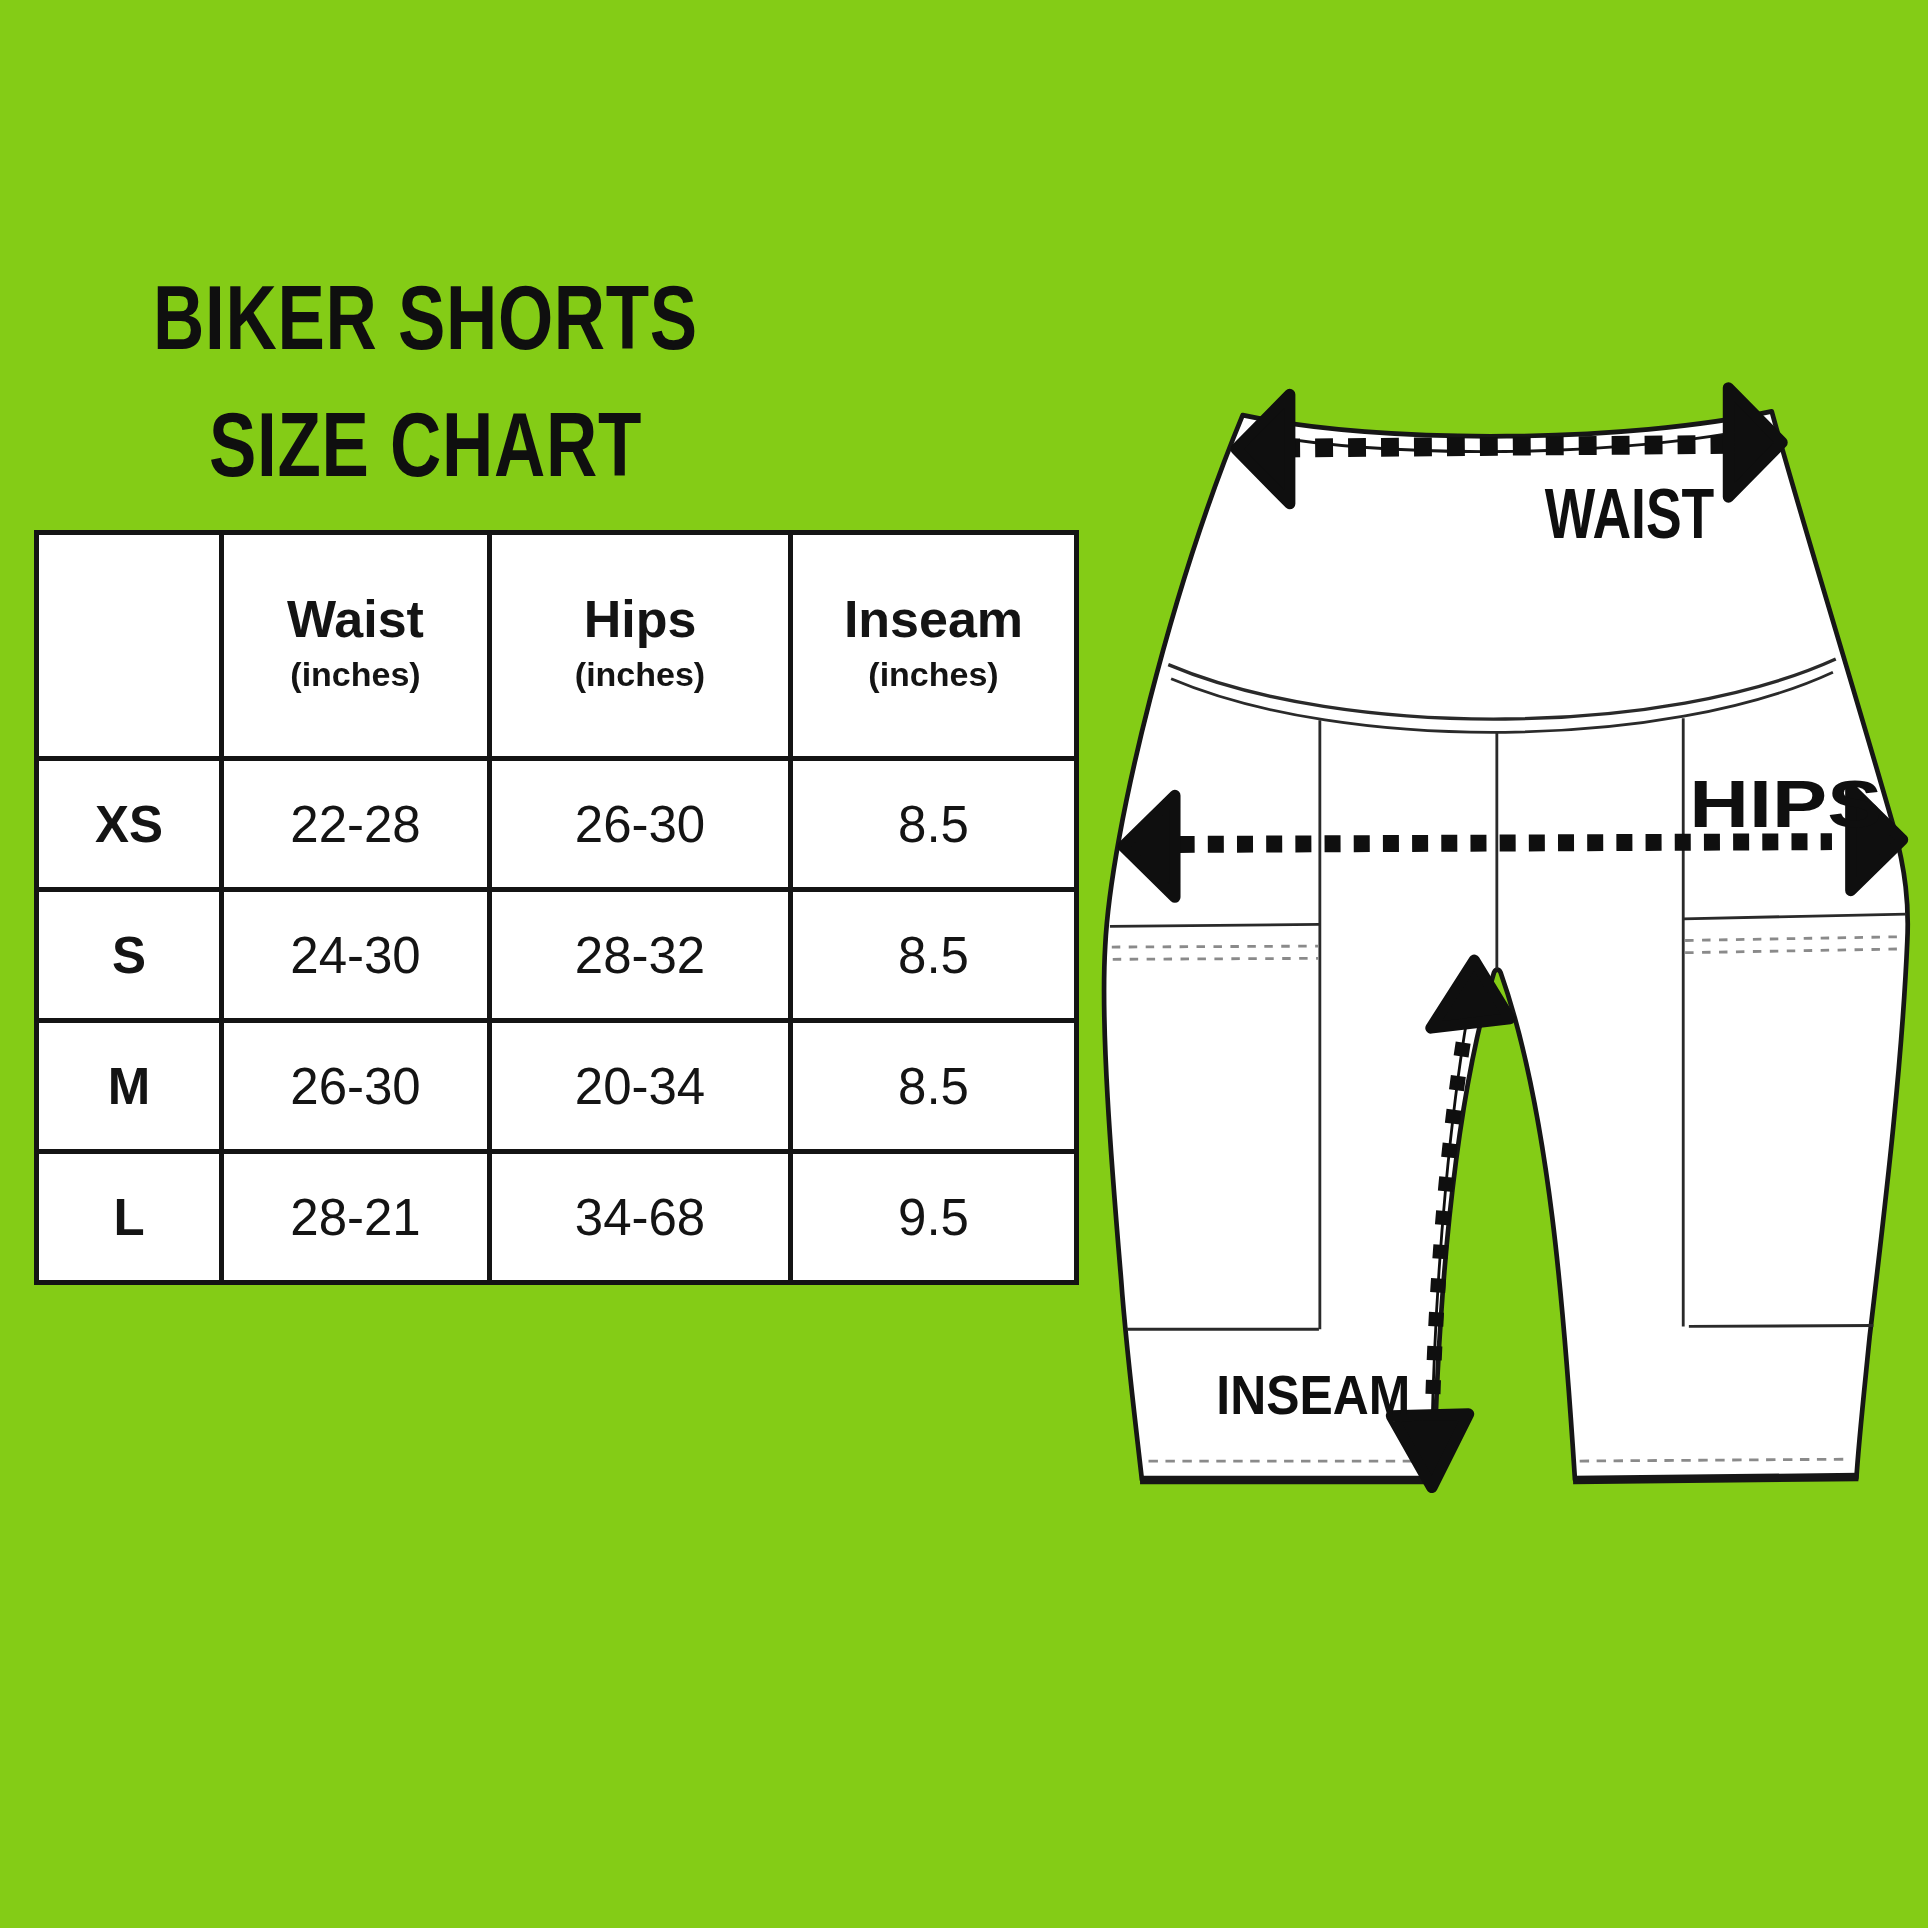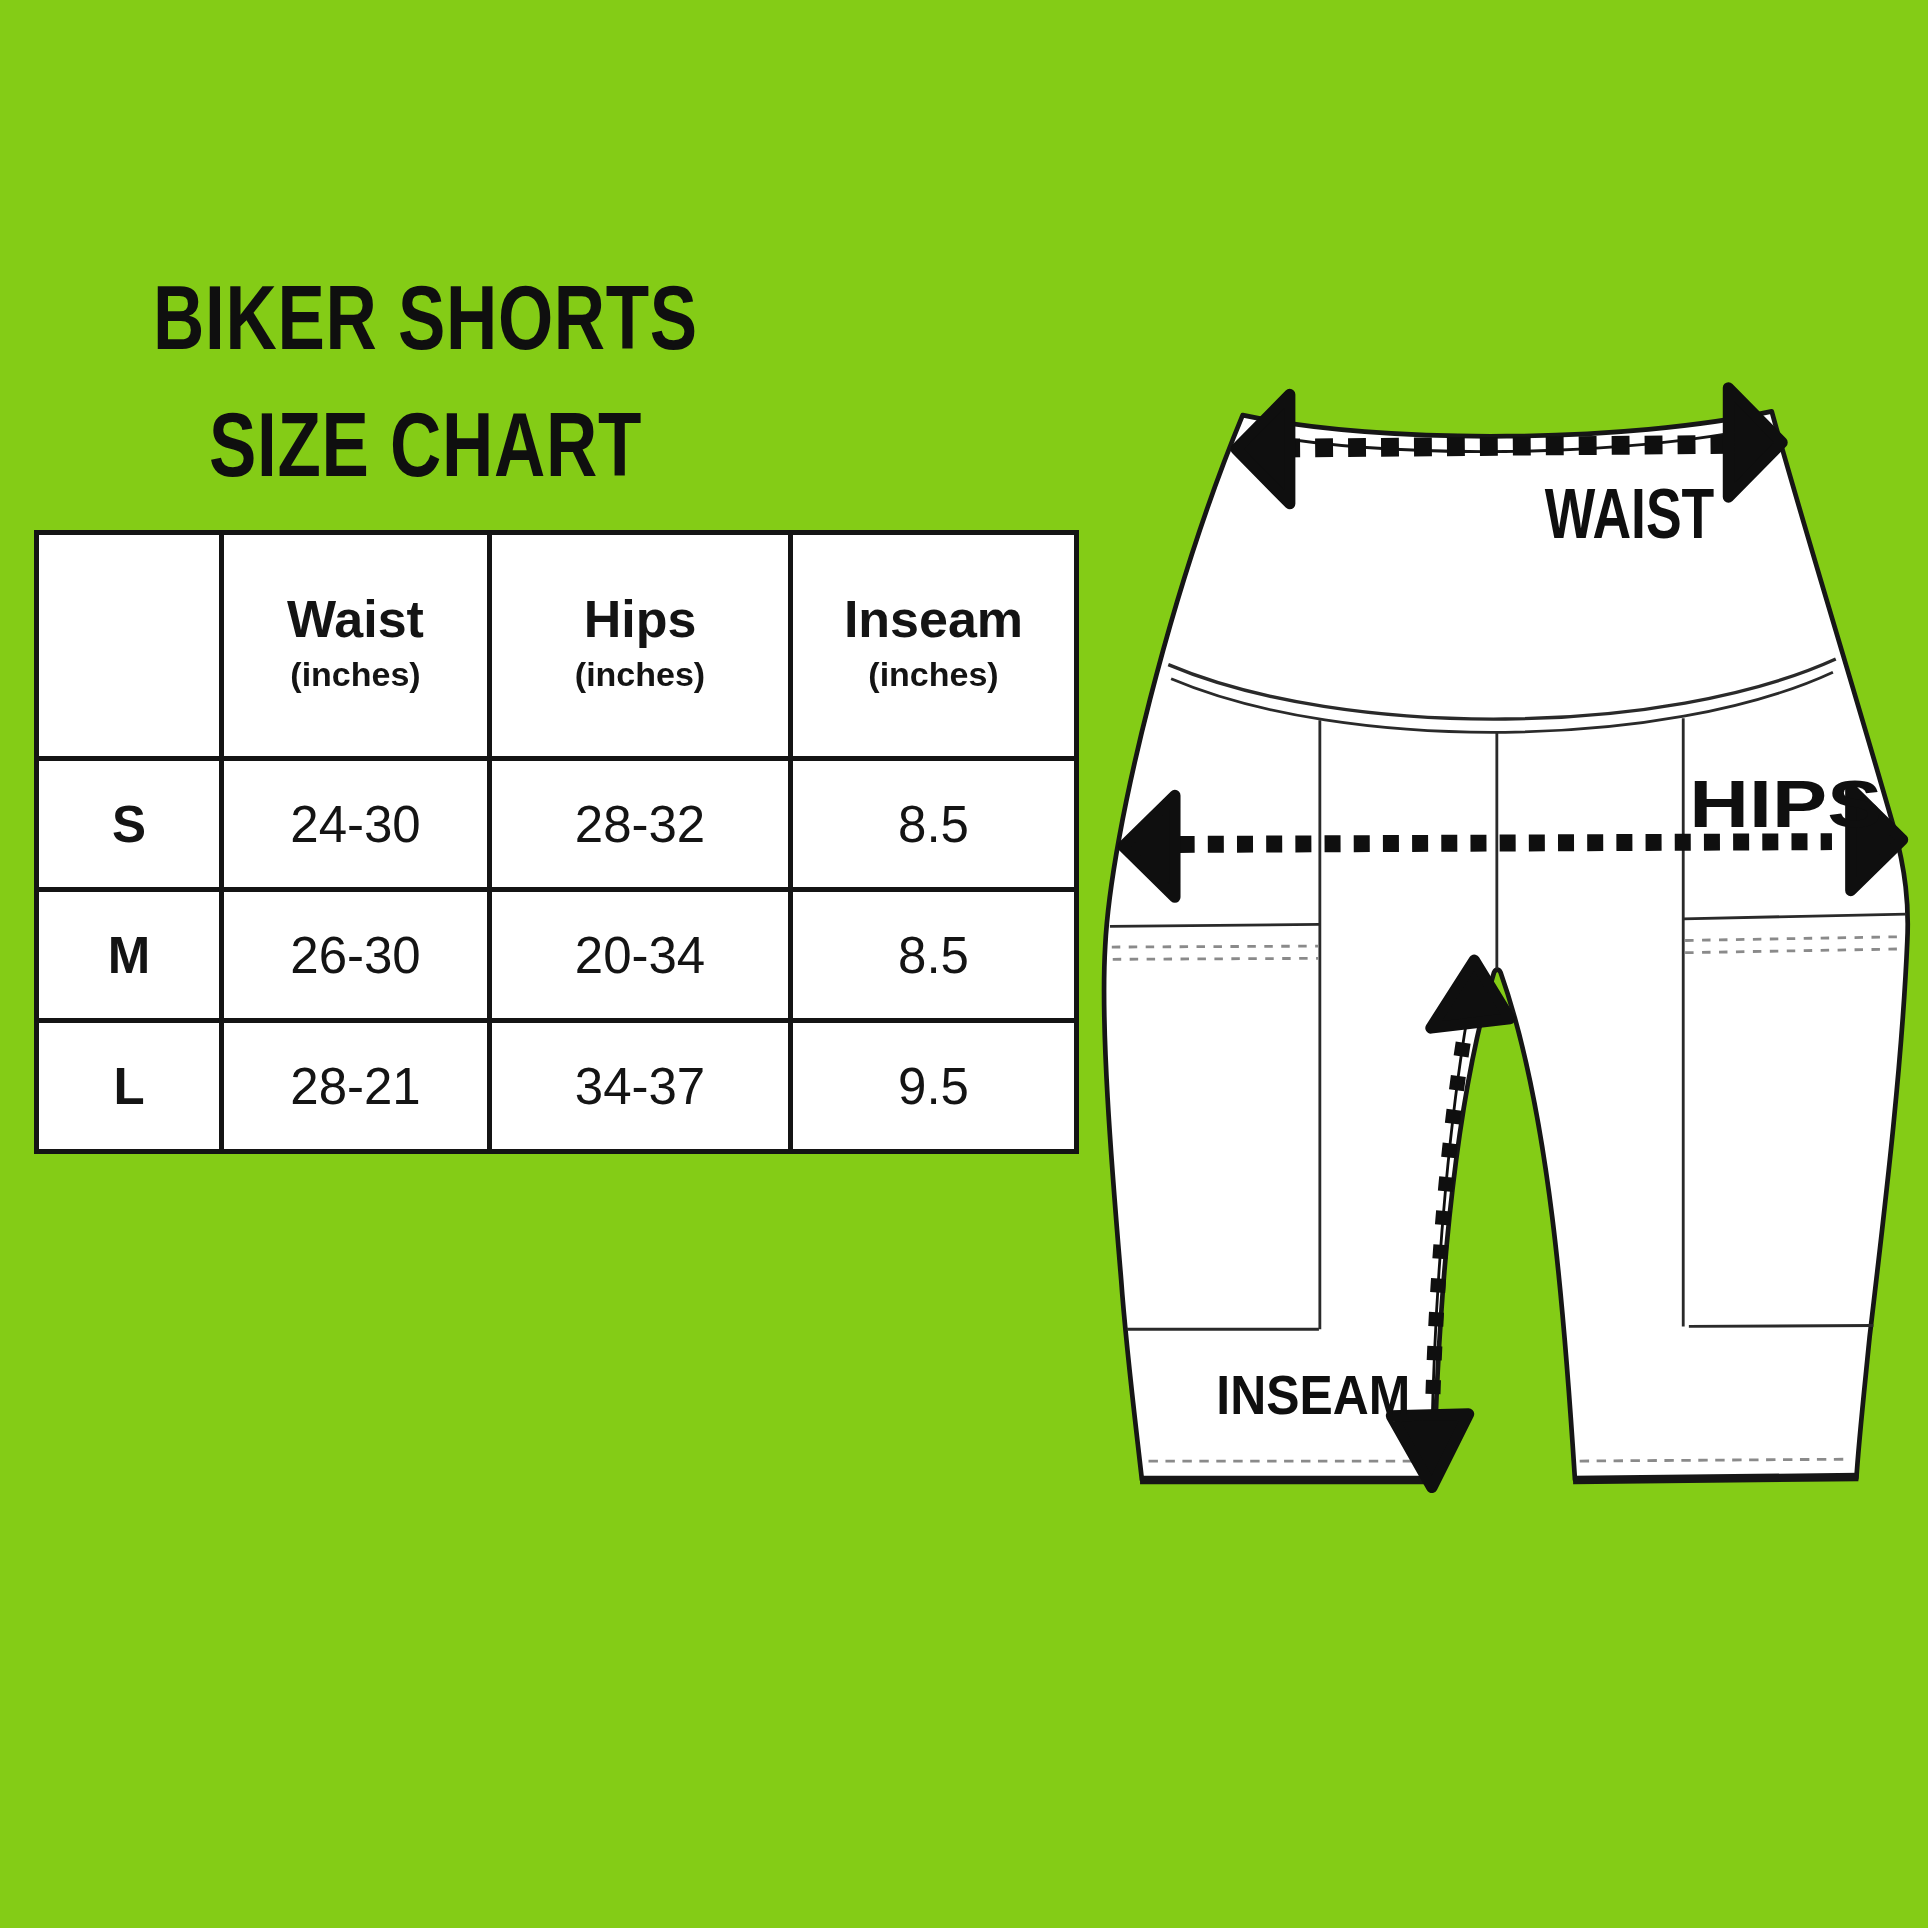--- a/index.html
+++ b/index.html
@@ -63,35 +63,41 @@
       <td>
         <div class="hdr-label">Hips</div>
         <div class="hdr-unit">(inches)</div>
       </td>
       <td>
         <div class="hdr-label">Inseam</div>
         <div class="hdr-unit">(inches)</div>
       </td>
     </tr>
     <tr class="data-row">
+      <td class="size-cell">XS</td>
+      <td class="val-cell">22-28</td>
+      <td class="val-cell">26-30</td>
+      <td class="val-cell">8.5</td>
+    </tr>
+    <tr class="data-row">
       <td class="size-cell">S</td>
       <td class="val-cell">24-30</td>
       <td class="val-cell">28-32</td>
       <td class="val-cell">8.5</td>
     </tr>
     <tr class="data-row">
       <td class="size-cell">M</td>
       <td class="val-cell">26-30</td>
       <td class="val-cell">20-34</td>
       <td class="val-cell">8.5</td>
     </tr>
     <tr class="data-row">
       <td class="size-cell">L</td>
       <td class="val-cell">28-21</td>
-      <td class="val-cell">34-37</td>
+      <td class="val-cell">34-68</td>
       <td class="val-cell">9.5</td>
     </tr>
   </tbody>
     </table>
 
   <svg class="diagram-svg" viewBox="0 0 2048 2048">
 
     <path d="M 1320,441
          C 1470,473 1730,470 1882,437
          C 1910,540 1972,740 2012,880

